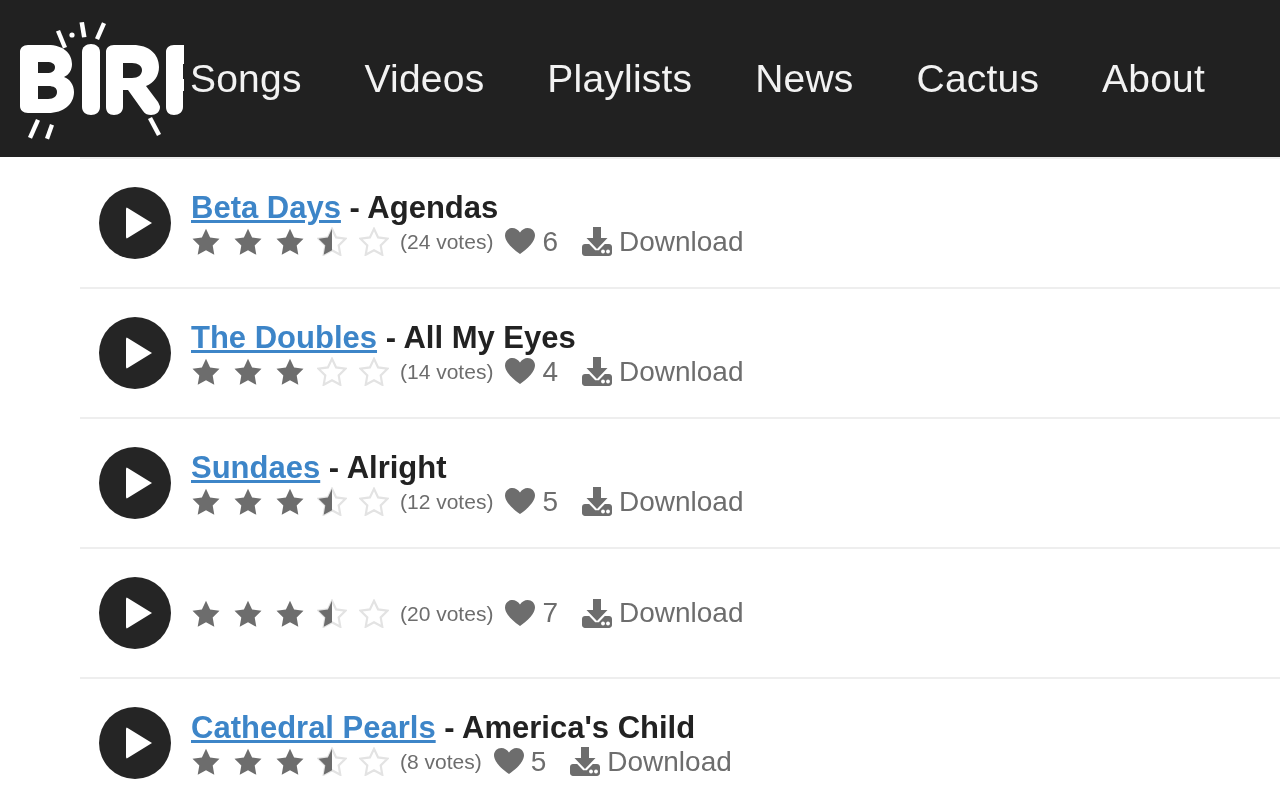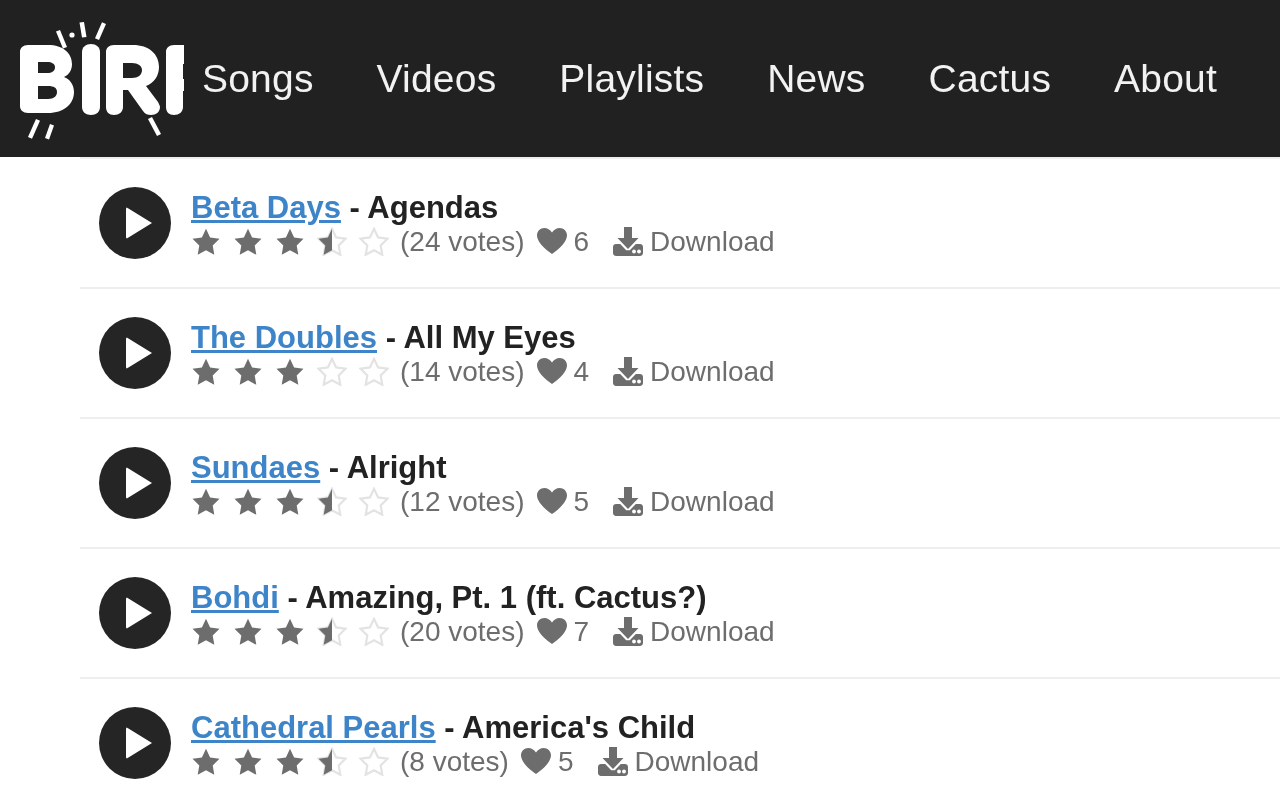--- a/index.html
+++ b/index.html
@@ -41,21 +41,21 @@
     color:#f2f2f2;
     font-size:39px;
     font-weight:300;
     letter-spacing:.2px;
     padding:0 0;
     margin-right:63px;
     text-decoration:none;
     line-height:1;
     cursor:pointer;
   }
-  .nav-item:first-child{ margin-left:12px; }
+  .nav-item:first-child{ }
 
   
   .song-list{
     padding-left:80px;
     background:#fff;
   }
   .song-row{
     height:130px;
     border-top:2px solid #eeeeee;
     display:flex;
@@ -111,21 +111,21 @@
   .stars{ display:flex; align-items:center; margin-right:11px; }
   .star{
     width:30px; height:29px;
     margin-right:12px;
     position:relative;
     display:inline-block;
   }
   .star:last-child{ margin-right:0; }
   .star svg{ display:block; width:30px; height:29px; }
 
-  .votes{ color:#6d6d6d; font-size:28px; margin-right:12px; }
+  .votes{ color:#6d6d6d; font-size:21px; margin-right:12px; }
   .heart-icon{ color:#6d6d6d; margin-right:7px; display:flex; align-items:center; }
   .heart-icon svg{ display:block; }
   .love-count{ color:#6d6d6d; font-size:28px; margin-right:24px; }
 
   .download-link{
     display:flex;
     align-items:center;
     color:#6d6d6d;
     font-size:28px;
     text-decoration:none;
@@ -362,21 +362,20 @@
             <span>Download</span>
           </a>
         </div>
       </div>
     </div>
     <div class="song-row">
       <div class="play-button">
         <span class="play-tri"></span>
       </div>
       <div class="song-info">
-        <div class="song-title-line"><span class="artist">Bohdi</span><span class="sep"> - </span><span class="track">Amazing, Pt. 1 (ft. Cactus?)</span></div>
         <div class="song-meta-line">
           <span class="stars">
             <span class="star">
               <svg viewBox="0 0 30 29">
                 <path d="M15 1.8 l4.1 8.6 9.4 1.3 -6.8 6.7 1.6 9.4 -8.3-4.5 -8.3 4.5 1.6-9.4 -6.8-6.7 9.4-1.3z" fill="#6d6d6d"></path>
               </svg>
             </span>
             <span class="star">
               <svg viewBox="0 0 30 29">
                 <path d="M15 1.8 l4.1 8.6 9.4 1.3 -6.8 6.7 1.6 9.4 -8.3-4.5 -8.3 4.5 1.6-9.4 -6.8-6.7 9.4-1.3z" fill="#6d6d6d"></path>

